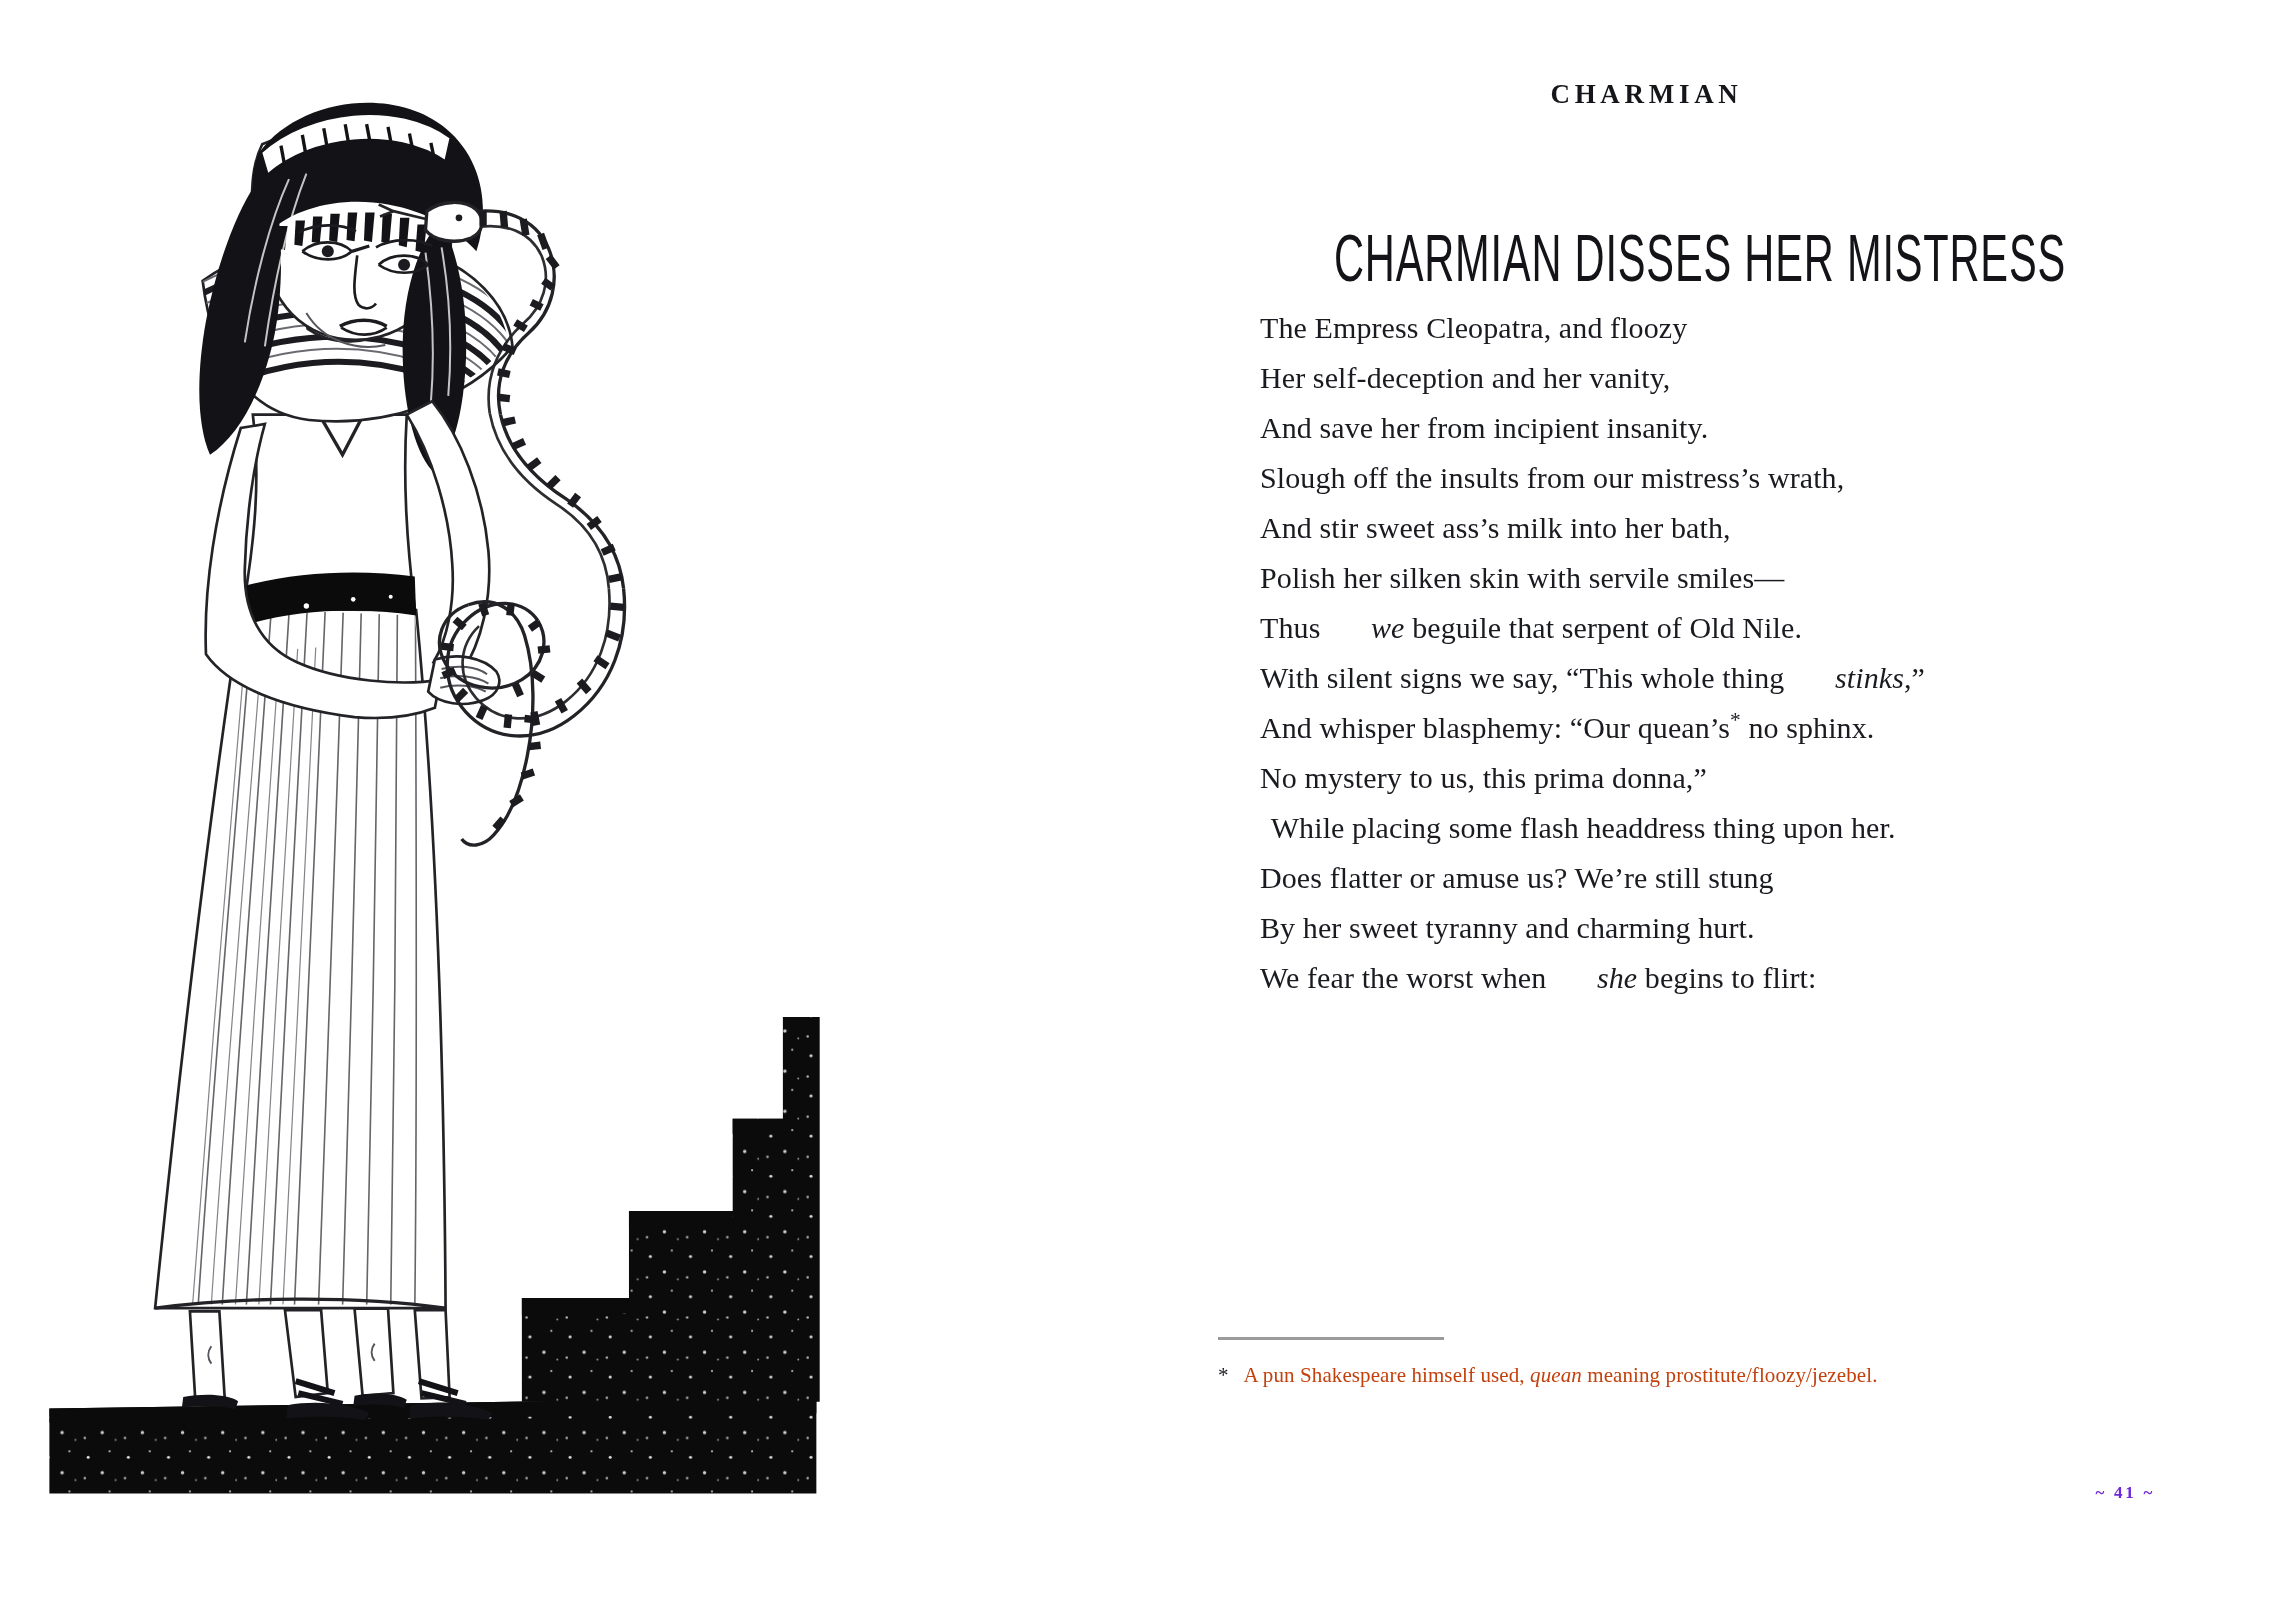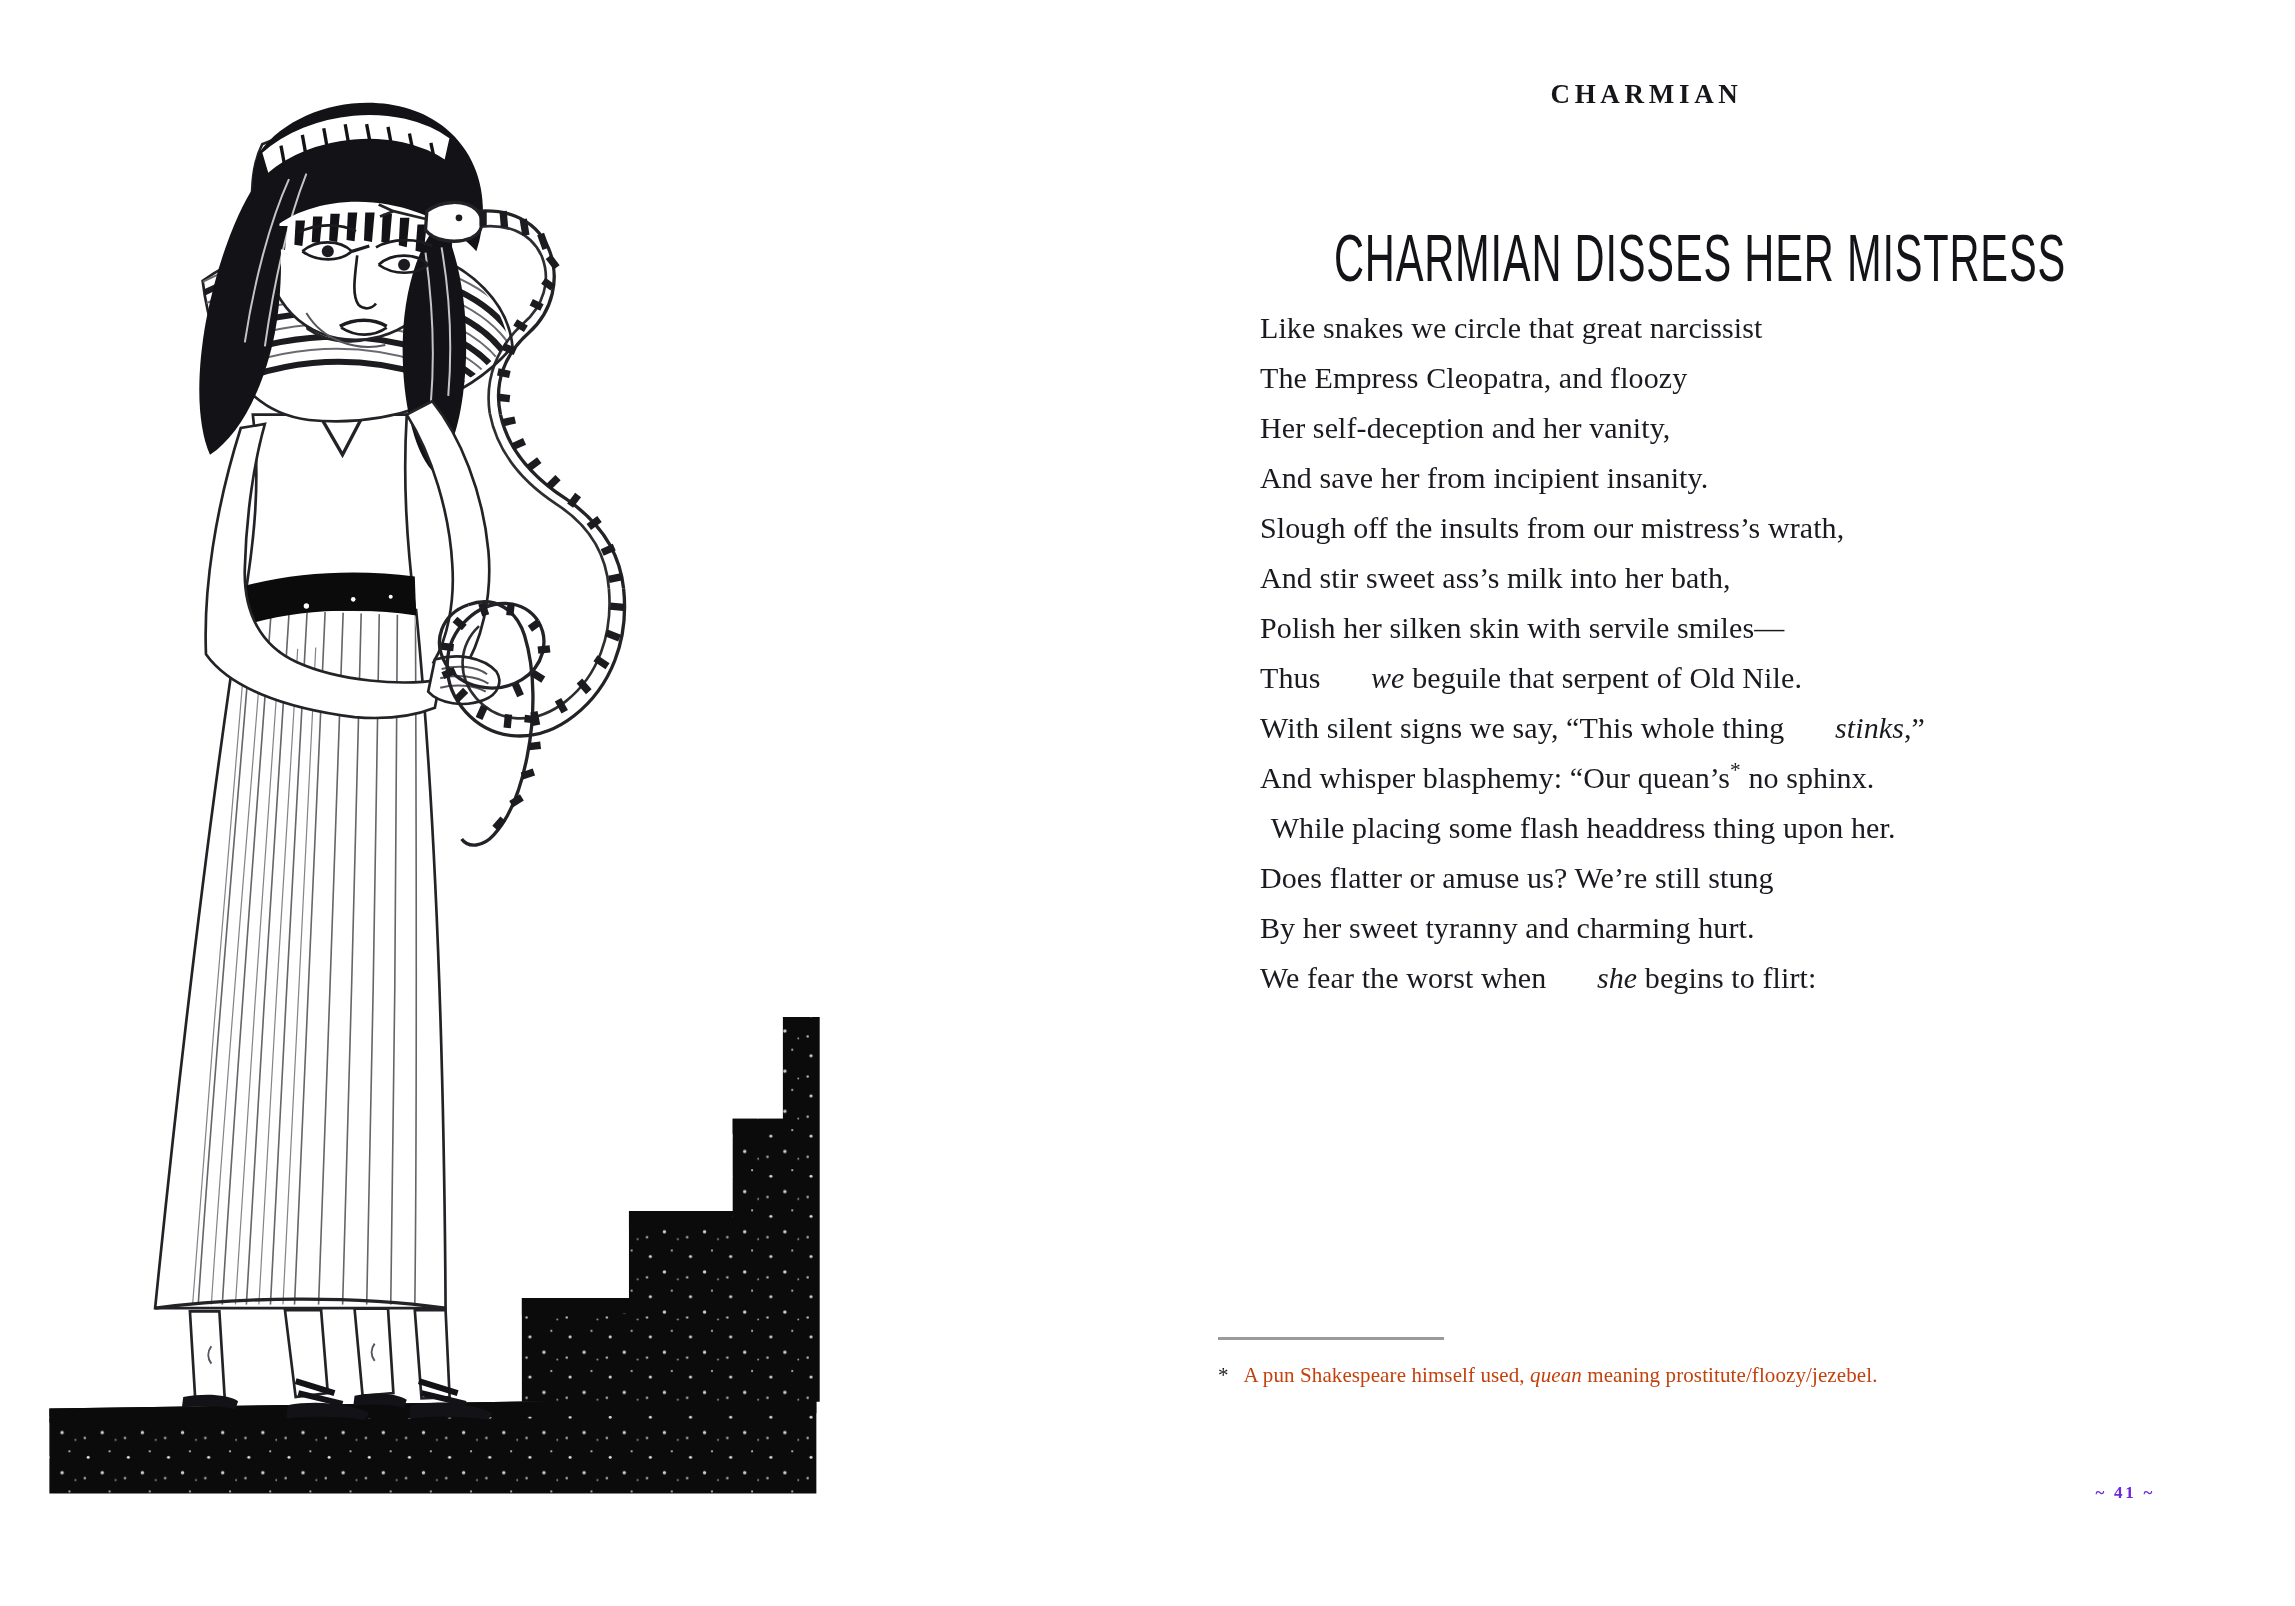--- a/index.html
+++ b/index.html
@@ -470,30 +470,30 @@
     </svg>
   </div>
 
   <div class="text-col">
 
     <div class="running-head">CHARMIAN</div>
 
     <h1 class="poem-title">CHARMIAN DISSES HER MISTRESS</h1>
 
     <div class="poem">
-      <div class="poem-line">Like snakes we circle that great narcissist</div>
       <div class="poem-line">The Empress Cleopatra, and floozy</div>
       <div class="poem-line">Her self-deception and her vanity,</div>
       <div class="poem-line">And save her from incipient insanity.</div>
       <div class="poem-line">Slough off the insults from our mistress’s wrath,</div>
       <div class="poem-line">And stir sweet ass’s milk into her bath,</div>
       <div class="poem-line">Polish her silken skin with servile smiles—</div>
       <div class="poem-line">Thus <em>we</em> beguile that serpent of Old Nile.</div>
       <div class="poem-line">With silent signs we say, “This whole thing <em>stinks</em>,”</div>
       <div class="poem-line">And whisper blasphemy: “Our quean’s<sup class="fn">*</sup> no sphinx.</div>
+      <div class="poem-line">No mystery to us, this prima donna,”</div>
       <div class="poem-line indent-2">While placing some flash headdress thing upon her.</div>
       <div class="poem-line">Does flatter or amuse us? We’re still stung</div>
       <div class="poem-line">By her sweet tyranny and charming hurt.</div>
       <div class="poem-line">We fear the worst when <em>she</em> begins to flirt:</div>
     </div>
 
     <div class="fn-rule"></div>
 
     <div class="footnote">
       <span class="fn-mark">*</span>

